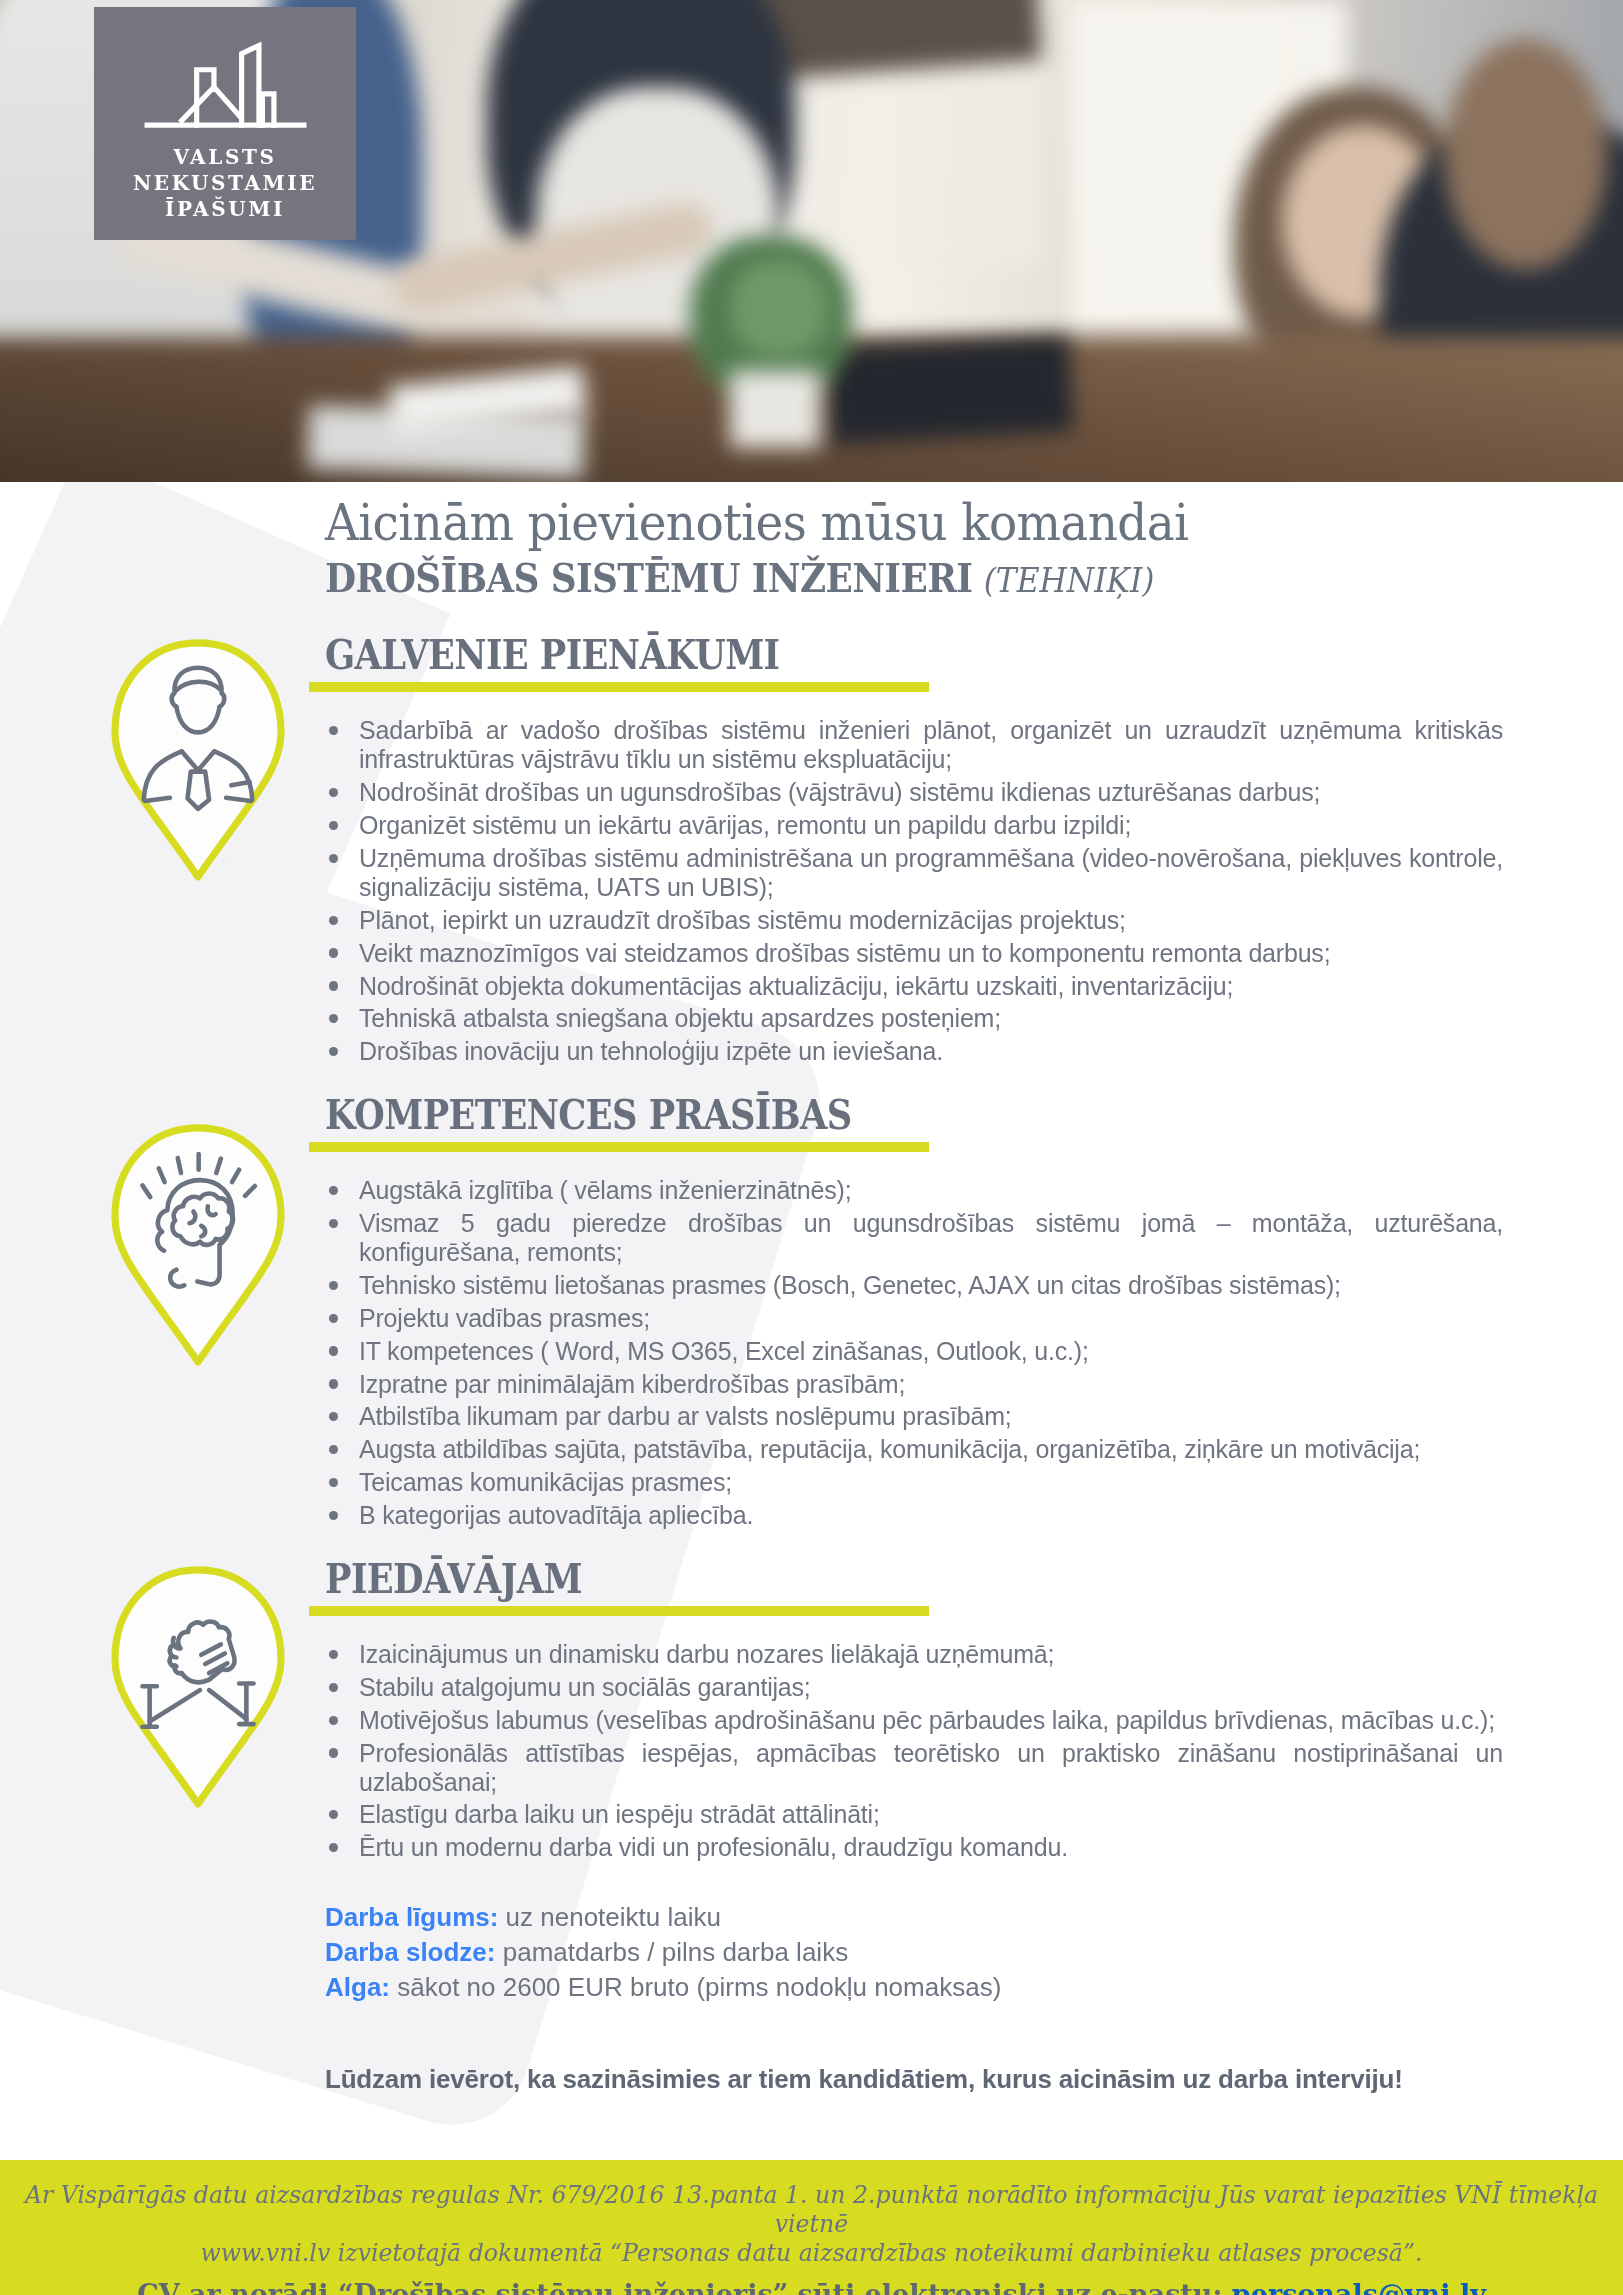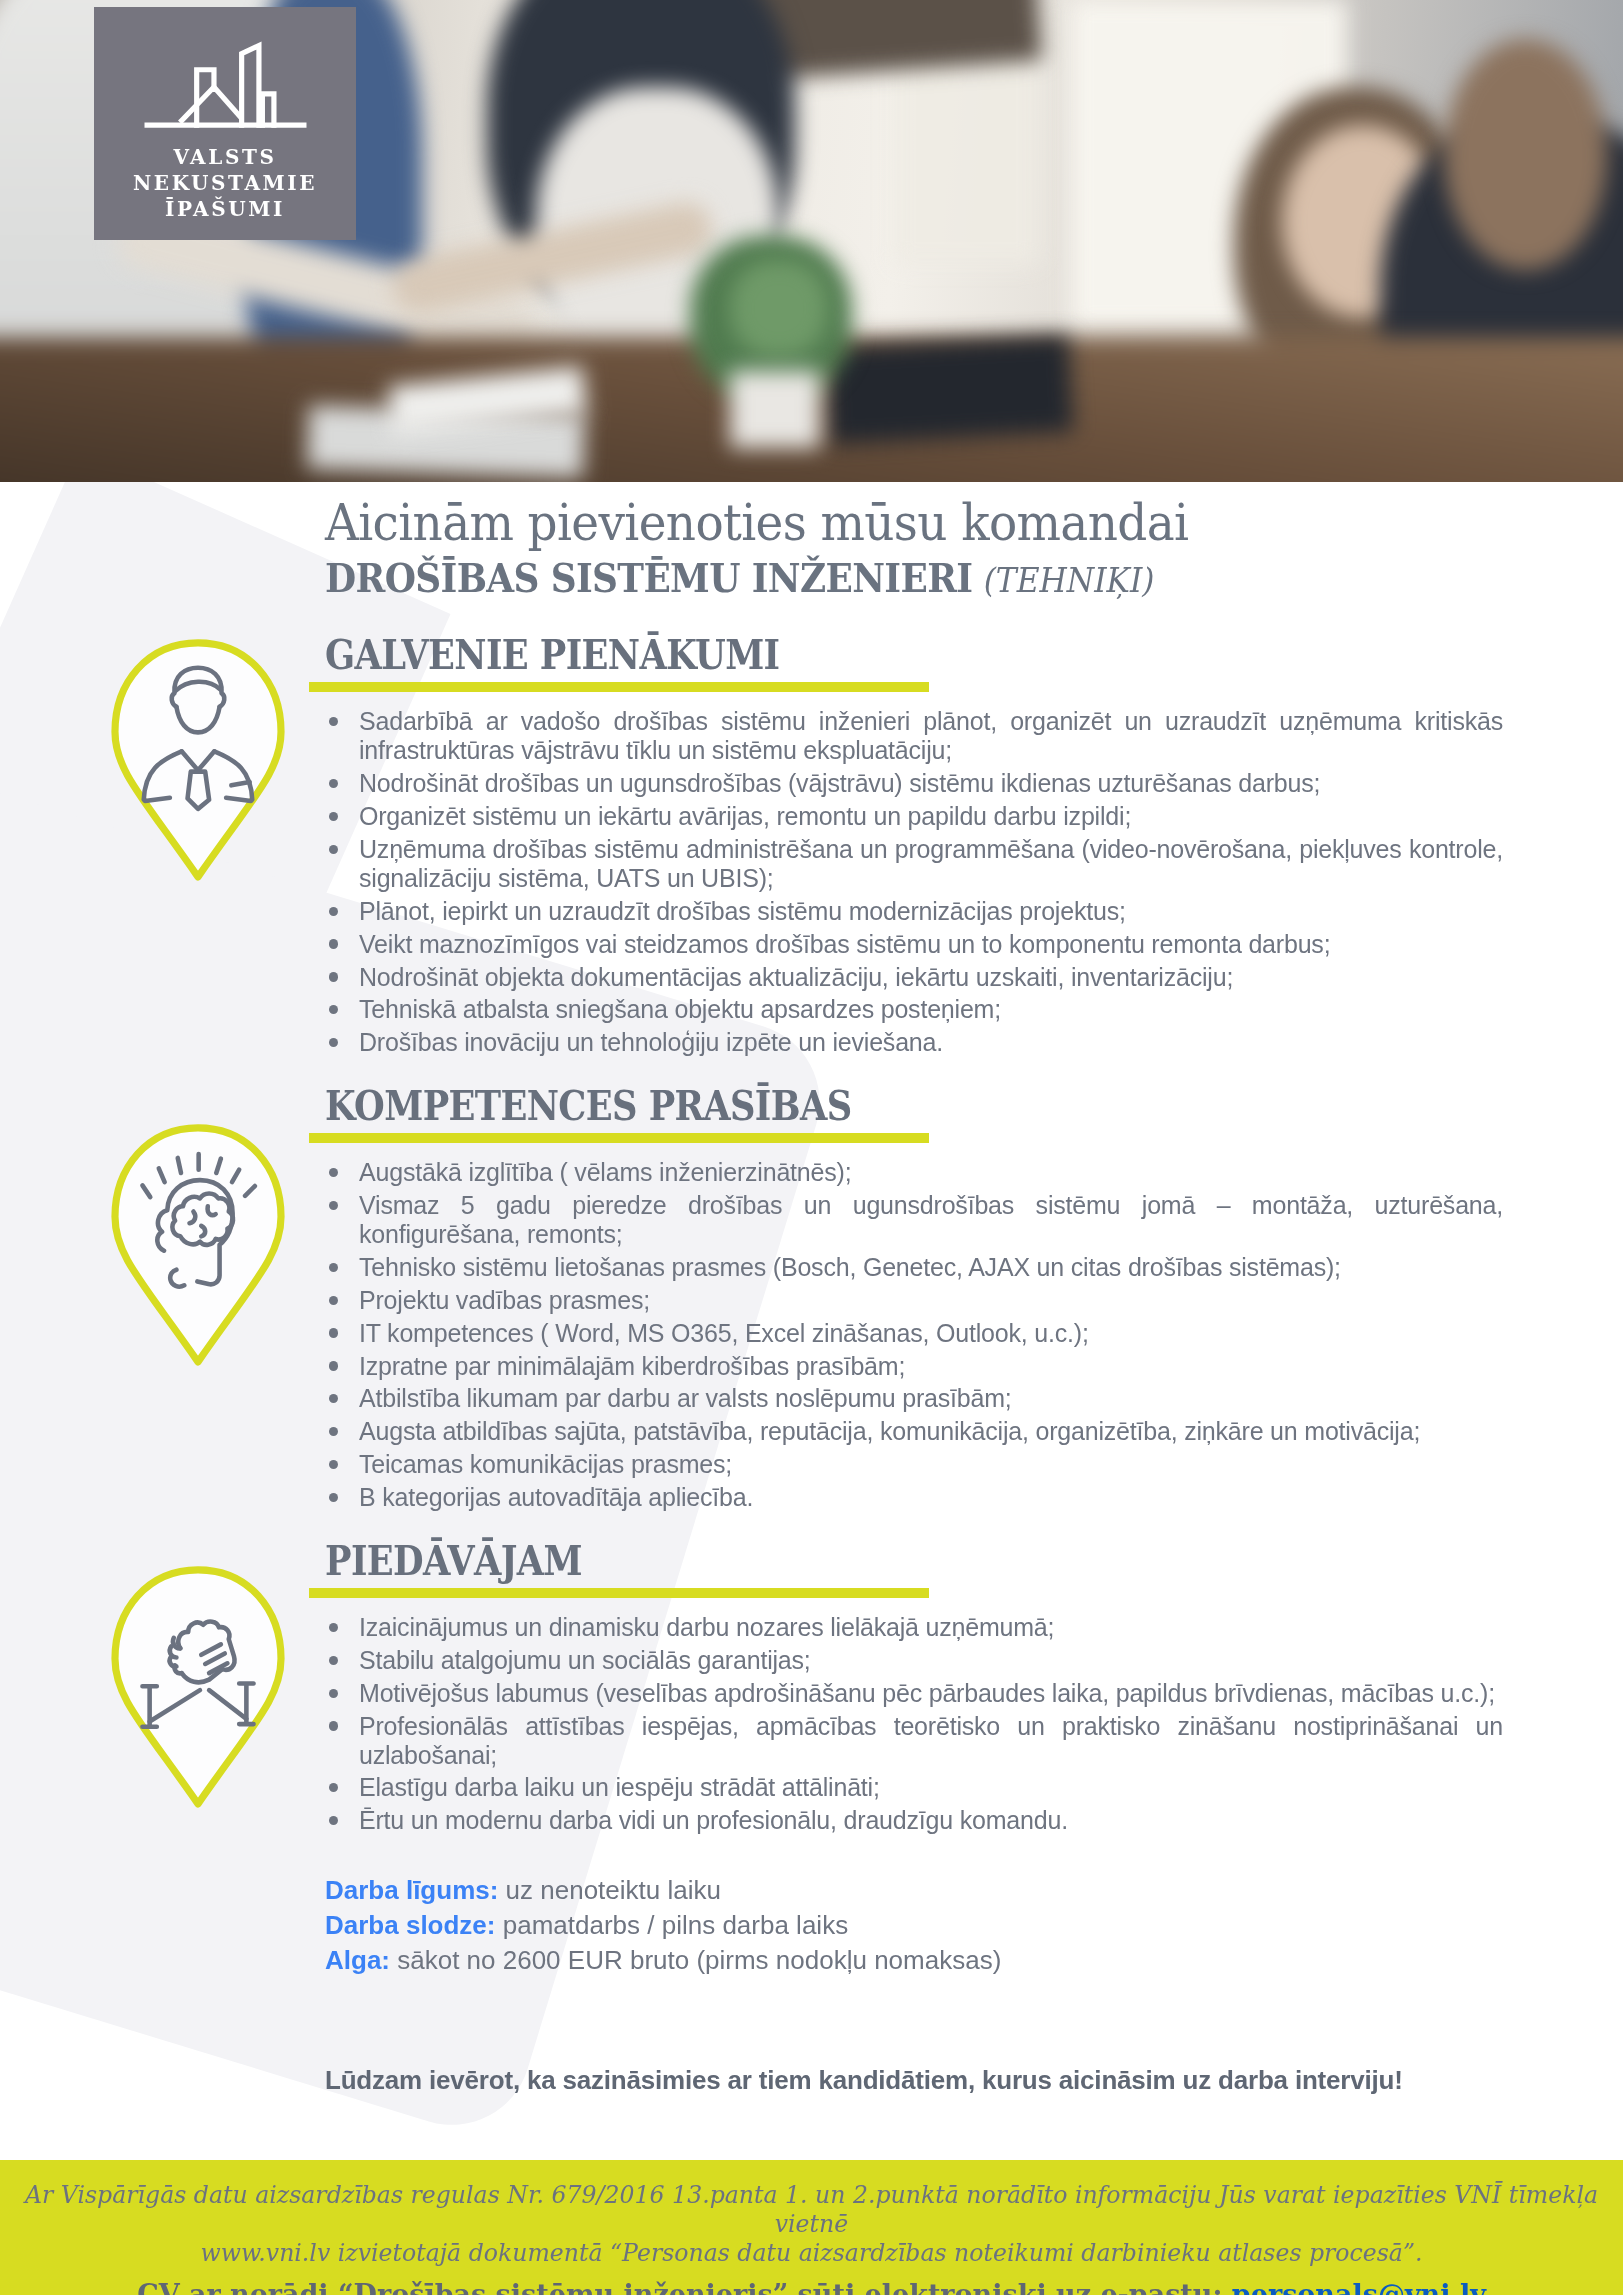--- a/index.html
+++ b/index.html
@@ -48,28 +48,28 @@
   .content{position:absolute;left:325px;top:482px;width:1211px;z-index:2;}
   .title{font-family:"DejaVu Serif",serif;font-size:51px;line-height:56px;color:#6a7380;
          letter-spacing:-0.7px;margin-top:13px;transform:scaleX(.92);transform-origin:left;white-space:nowrap;}
   .subtitle{margin-top:3.9px;white-space:nowrap;transform:scaleX(.92);transform-origin:left;}
   .subtitle .st-main{font-family:"DejaVu Serif",serif;font-weight:bold;font-size:39px;color:#6a7380;letter-spacing:-0.7px;}
   .subtitle .st-note{font-family:"DejaVu Serif",serif;font-style:italic;font-size:34px;color:#6a7380;margin-left:9.2px;}
   .sec-heading{font-family:"DejaVu Serif",serif;font-weight:bold;font-size:41px;line-height:42px;color:#68707d;
                letter-spacing:-0.7px;transform:scaleX(.86);transform-origin:left;white-space:nowrap;}
   .h1m{margin-top:33px;} .h2m{margin-top:27.5px;} .h3m{margin-top:27.5px;}
   .accent-bar{width:620px;height:9.8px;margin-left:-15.7px;margin-top:6.5px;}
-  ul.blist{list-style:none;margin:15px 0 0 0;padding:0;width:1178px;}
+  ul.blist{list-style:none;margin:24px 0 0 0;padding:0;width:1178px;}
   ul.blist li{position:relative;padding-left:34px;margin-bottom:3.9px;
               font-size:25px;line-height:29px;letter-spacing:-0.2px;color:#6e7480;}
   ul.blist li .dot{position:absolute;left:3.9px;top:9.8px;width:9.2px;height:9.2px;border-radius:50%;background:#6e7480;}
   ul.blist li .btext{display:block;text-align:justify;}
   .details{margin-top:38px;font-size:26px;line-height:35px;color:#6e7480;}
   .details .dlabel{font-weight:bold;color:#3b82f6;text-align:right;}
-  .note{margin-top:87px;font-size:26px;font-weight:bold;color:#5f6774;letter-spacing:-0.2px;}
+  .note{margin-top:59px;font-size:26px;font-weight:bold;color:#5f6774;letter-spacing:-0.2px;}
   
   .footer{position:absolute;left:0;bottom:0;width:1623px;height:135px;z-index:3;
           display:flex;flex-direction:column;align-items:center;justify-content:flex-start;}
   .f-line{font-family:"DejaVu Serif",serif;font-style:italic;font-size:23.6px;line-height:29px;color:#6b7280;text-align:center;}
   .f-line1{margin-top:21px;}
   .f-cv{margin-top:10.5px;font-family:"DejaVu Serif",serif;font-weight:bold;font-size:27px;color:#5f6774;text-align:center;}
   .f-cv a{color:#0b5cc0;text-decoration:underline;cursor:pointer;}
   .stroke-ico{fill:none;stroke:#6b7280;stroke-width:7;stroke-linecap:round;stroke-linejoin:round;}
 </style>
 </head>

